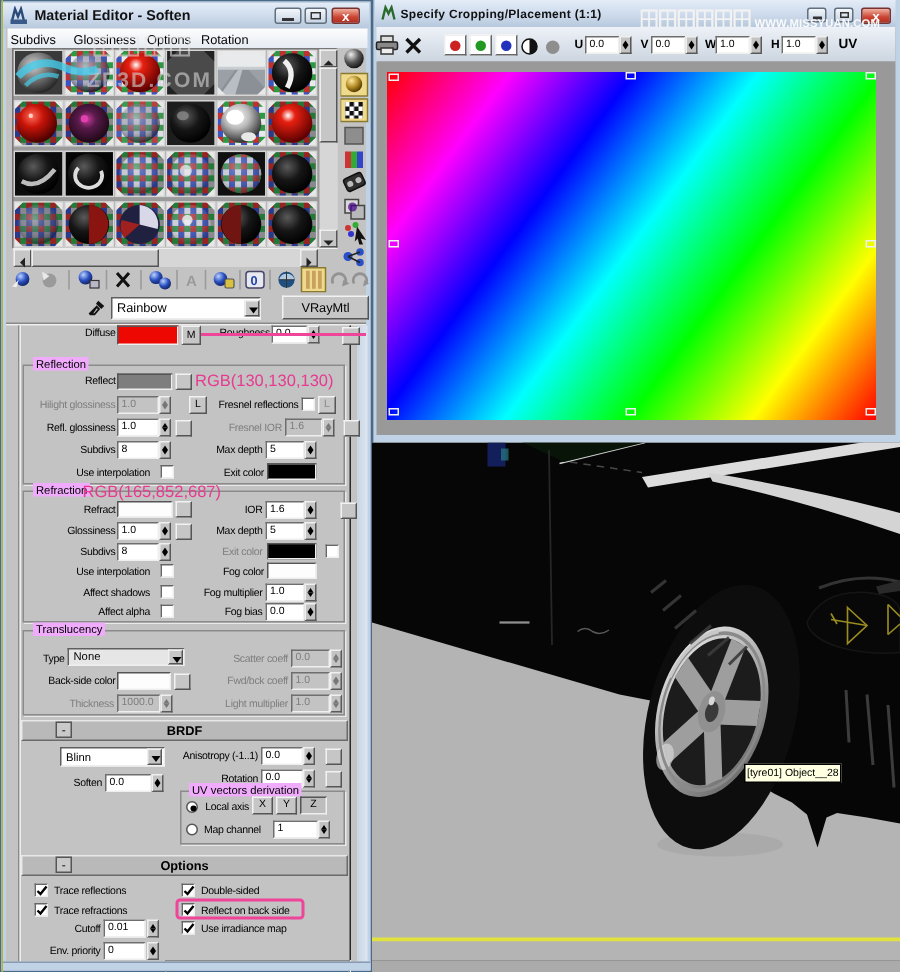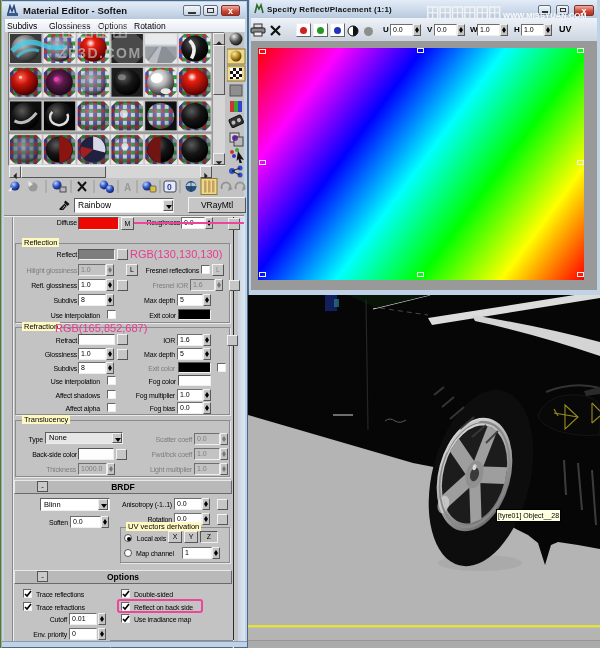--- a/index.html
+++ b/index.html
@@ -12,21 +12,21 @@
 .fldg{background:#c3c3c3;color:#7e7e7e;}
 .spin{position:absolute;width:8px;background:#c3c3c3;border:1px solid;border-color:#efefef #5a5a5a #5a5a5a #efefef;}
 .spin:before{content:"";position:absolute;left:1px;top:2px;border-left:2px solid transparent;border-right:2px solid transparent;border-bottom:3px solid #000;}
 .spin:after{content:"";position:absolute;left:1px;bottom:2px;border-left:2px solid transparent;border-right:2px solid transparent;border-top:3px solid #000;}
 .sping:before{border-bottom-color:#777;}
 .sping:after{border-top-color:#777;}
 .btn{position:absolute;background:#c6c6c6;border:1px solid;border-color:#f2f2f2 #555 #555 #f2f2f2;font-size:7px;text-align:center;color:#000;overflow:hidden;}
 .btng{color:#8a8a8a;}
 .cb{position:absolute;width:9px;height:9px;background:#fff;border:1px solid;border-color:#666 #eee #eee #666;}
 .grp{position:absolute;border:1px solid #8b8b8b;box-shadow:1px 1px 0 #e9e9e9;}
-.gt{position:absolute;font-size:7.5px;background:#fef9c3;padding:0 2px;white-space:nowrap;line-height:9px;}
+.gt{position:absolute;font-size:7.5px;background:#f0abfc;padding:0 2px;white-space:nowrap;line-height:9px;}
 .swa{position:absolute;border:1px solid;border-color:#555 #efefef #efefef #555;}
 .pink{position:absolute;font-size:11px;font-weight:normal;color:#e73a90;white-space:nowrap;letter-spacing:0px;line-height:10px;text-align:center;}
 .roll{position:absolute;left:14px;width:218px;height:14px;background:#b9b9b9;border:1px solid;border-color:#e8e8e8 #6a6a6a #6a6a6a #e8e8e8;font-size:8.5px;font-weight:bold;text-align:center;line-height:12px;}
 .mbox{position:absolute;left:37px;width:11px;height:11px;background:#c9c9c9;border:1px solid #555;font-size:8px;font-weight:normal;line-height:9px;text-align:center;}
 .dd{position:absolute;background:#fff;border:1px solid;border-color:#5e5e5e #efefef #efefef #5e5e5e;font-size:8px;line-height:11px;padding-left:3px;color:#000;}
 .dda{position:absolute;background:#c6c6c6;border:1px solid;border-color:#efefef #555 #555 #efefef;}
 .dda:before{content:"";position:absolute;left:2px;top:4px;border-left:3px solid transparent;border-right:3px solid transparent;border-top:4px solid #000;}
 </style></head><body>
 <div class="ab" style="left:1px;top:0;width:1px;height:648px;background:#b2b63e;z-index:50;"></div>
 <div class="ab" style="left:0;top:0;width:248px;height:648px;background:#c3c3c3;border:1px solid #4a6a8a;">
@@ -553,21 +553,21 @@
 <div class="fld" style="left:69px;top:628px;width:28px;height:12px;">0</div>
 <div class="spin" style="left:98px;top:628px;height:12px;"></div>
 <div class="ab" style="left:110px;top:640px;width:123px;height:8px;border:1px solid #8b8b8b;border-bottom:none;box-shadow:1px 0 0 #e9e9e9;"></div>
 <div class="ab" style="left:1px;top:641px;width:246px;height:6px;background:#bfd2e6;border-top:1px solid #8a9ab0;"></div>
 <div class="ab" style="left:248px;top:0;width:352px;height:295px;background:#9a9a9a;border-left:1px solid #4a6a8a;">
     <div class="ab" style="left:0;top:0;width:352px;height:295px;border:3px solid #bfd2e6;"></div>
     <div class="ab" style="left:1px;top:0px;width:350px;height:18px;background:linear-gradient(#e3ecf7,#cfdced 50%,#b8c9dd);"></div>
     <svg class="ab" style="left:4px;top:3px" width="12" height="12" viewBox="0 0 12 12">
 <path d="M2 10 L4 2 L6 6 L8 2 L10 10" stroke="#2a6a2a" stroke-width="1.6" fill="none"></path>
     </svg>
-    <div class="ab" style="left:18px;top:5px;font-size:8px;font-weight:bold;color:#111;white-space:nowrap;letter-spacing:0.2px;">Specify Reflect/Placement (1:1)</div>
+    <div class="ab" style="left:18px;top:5px;font-size:8px;font-weight:bold;color:#111;white-space:nowrap;letter-spacing:0.2px;">Specify Cropping/Placement (1:1)</div>
     <div class="ab" style="left:289px;top:5px;width:13px;height:10px;background:linear-gradient(#f4f7fb,#c8d4e4);border:1px solid #62707e;border-radius:2px;">
       <div class="ab" style="left:3px;top:5px;width:6px;height:2px;background:#333;"></div>
     </div>
     <div class="ab" style="left:307px;top:5px;width:13px;height:10px;background:linear-gradient(#f4f7fb,#c8d4e4);border:1px solid #62707e;border-radius:2px;">
       <div class="ab" style="left:3px;top:2px;width:6px;height:4px;border:1px solid #333;"></div>
     </div>
     <div class="ab" style="left:325px;top:5px;width:20px;height:11px;background:linear-gradient(#f0b0a0,#cc4433 60%,#b03020);border:1px solid #733;border-radius:2px;color:#fff;font-size:9px;font-weight:bold;text-align:center;line-height:10px;">x</div>
   </div>
 <svg class="ab" style="left:427px;top:6px" width="74" height="14" viewBox="0 0 74 14">
     <rect x="0.7" y="1" width="10" height="11.5" fill="none" stroke="#f2f2f2" stroke-width="1.5"></rect>

